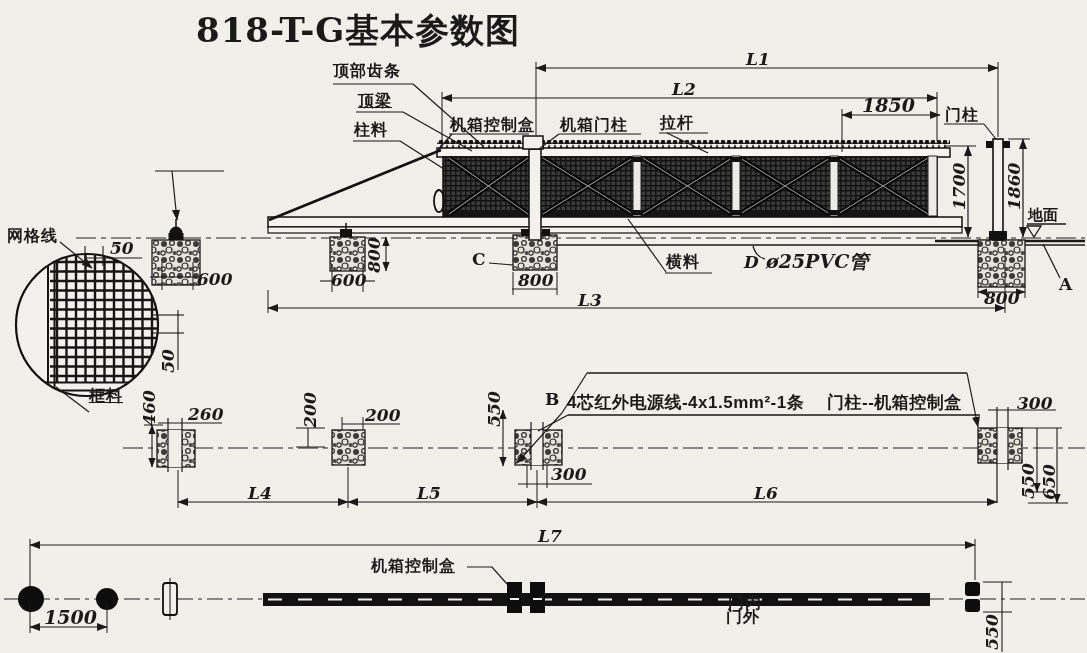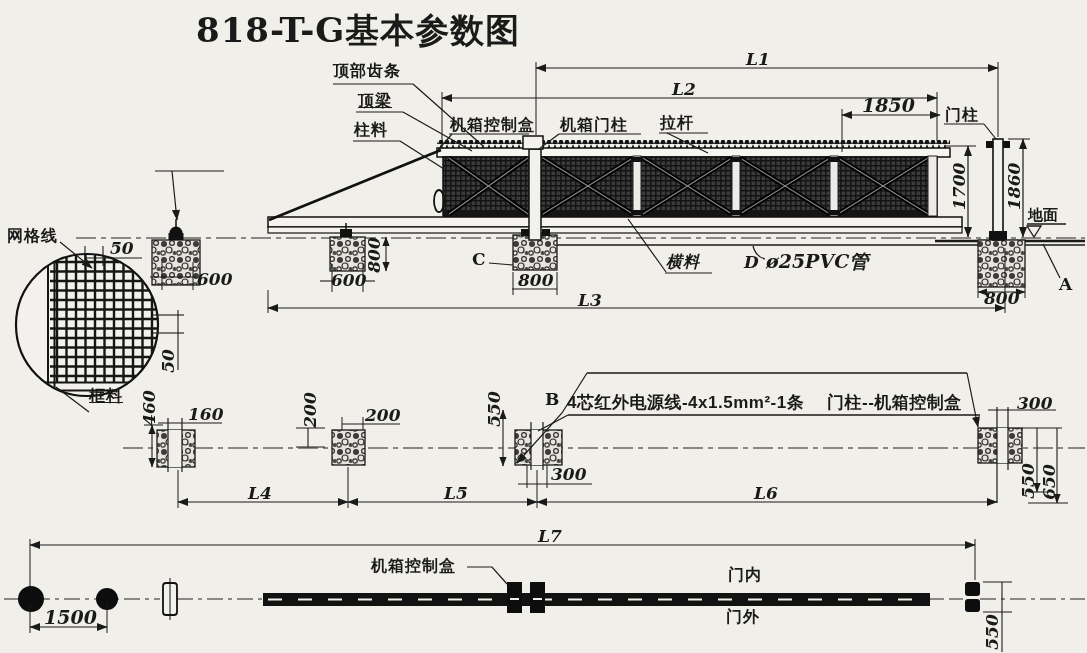--- a/index.html
+++ b/index.html
@@ -312,21 +312,21 @@
 
 <div class="t title" style="left:196px;top:8px;">818-T-G基本参数图</div>
 
 <div class="t cjk" style="left:333px;top:61px;">顶部齿条</div>
 <div class="t cjk" style="left:358px;top:91px;text-decoration:underline;">顶梁</div>
 <div class="t cjk" style="left:354px;top:120px;font-family:Liberation Mono, monospace;">柱料</div>
 <div class="t cjk" style="left:450px;top:115px;">机箱控制盒</div>
 <div class="t cjk" style="left:560px;top:115px;">机箱门柱</div>
 <div class="t cjk" style="left:660px;top:113px;">拉杆</div>
 <div class="t cjk" style="left:945px;top:105px;">门柱</div>
-<div class="t cjk" style="left:666px;top:252px;font-style:italic;">横料</div>
+<div class="t cjk" style="left:666px;top:252px;">横料</div>
 <div class="t ltr" style="left:744px;top:252px;font-style:italic;">D</div>
 <div class="t dim19" style="left:766px;top:249px;">ø25PVC管</div>
 <div class="t cjk15" style="left:1028px;top:206px;text-align:right;">地面</div>
 <div class="t ltr" style="left:1059px;top:274px;">A</div>
 <div class="t ltr" style="left:472px;top:249px;">C</div>
 
 <div class="t dim" style="left:746px;top:49px;">L1</div>
 <div class="t dim" style="left:672px;top:79px;">L2</div>
 <div class="t dim19" style="left:862px;top:94px;">1850</div>
 <div class="t dim rot" style="left:936px;top:177px;">1700</div>
@@ -337,35 +337,35 @@
 <div class="t dim" style="left:518px;top:270px;">800</div>
 <div class="t dim" style="left:984px;top:288px;">800</div>
 <div class="t dim" style="left:578px;top:290px;">L3</div>
 
 <div class="t cjk" style="left:7px;top:226px;">网格线</div>
 <div class="t cjk" style="left:89px;top:386px;text-decoration:underline;">框料</div>
 <div class="t dim" style="left:110px;top:238px;">50</div>
 <div class="t dim rot" style="left:145px;top:351px;">50</div>
 
 <div class="t dim rot" style="left:126px;top:398px;">460</div>
-<div class="t dim" style="left:188px;top:404px;">160</div>
+<div class="t dim" style="left:188px;top:404px;">260</div>
 <div class="t dim rot" style="left:287px;top:400px;">200</div>
 <div class="t dim" style="left:365px;top:405px;">200</div>
 <div class="t dim rot" style="left:471px;top:399px;">550</div>
 <div class="t ltr" style="left:545px;top:389px;">B</div>
 <div class="t note" style="left:567px;top:391px;">4芯红外电源线-4x1.5mm²-1条</div>
 <div class="t note" style="left:827px;top:391px;">门柱--机箱控制盒</div>
 <div class="t dim" style="left:551px;top:464px;">300</div>
 <div class="t dim" style="left:1017px;top:393px;">300</div>
 <div class="t dim rot" style="left:1005px;top:471px;">550</div>
 <div class="t dim rot" style="left:1026px;top:472px;">650</div>
 <div class="t dim" style="left:248px;top:483px;">L4</div>
-<div class="t dim" style="left:444px;top:483px;">L5</div>
+<div class="t dim" style="left:417px;top:483px;">L5</div>
 <div class="t dim" style="left:754px;top:483px;">L6</div>
 
 <div class="t dim" style="left:538px;top:526px;">L7</div>
 <div class="t dim19" style="left:44px;top:606px;">1500</div>
 <div class="t cjk" style="left:371px;top:556px;">机箱控制盒</div>
-<div class="t cjk" style="left:728px;top:565px;font-family:Liberation Serif, serif;">门内</div>
+<div class="t cjk" style="left:728px;top:593px;font-family:Liberation Serif, serif;">门内</div>
 <div class="t cjk" style="left:726px;top:607px;">门外</div>
 <div class="t dim rot" style="left:969px;top:622px;">550</div>
 
 </div>
 
 </body></html>

